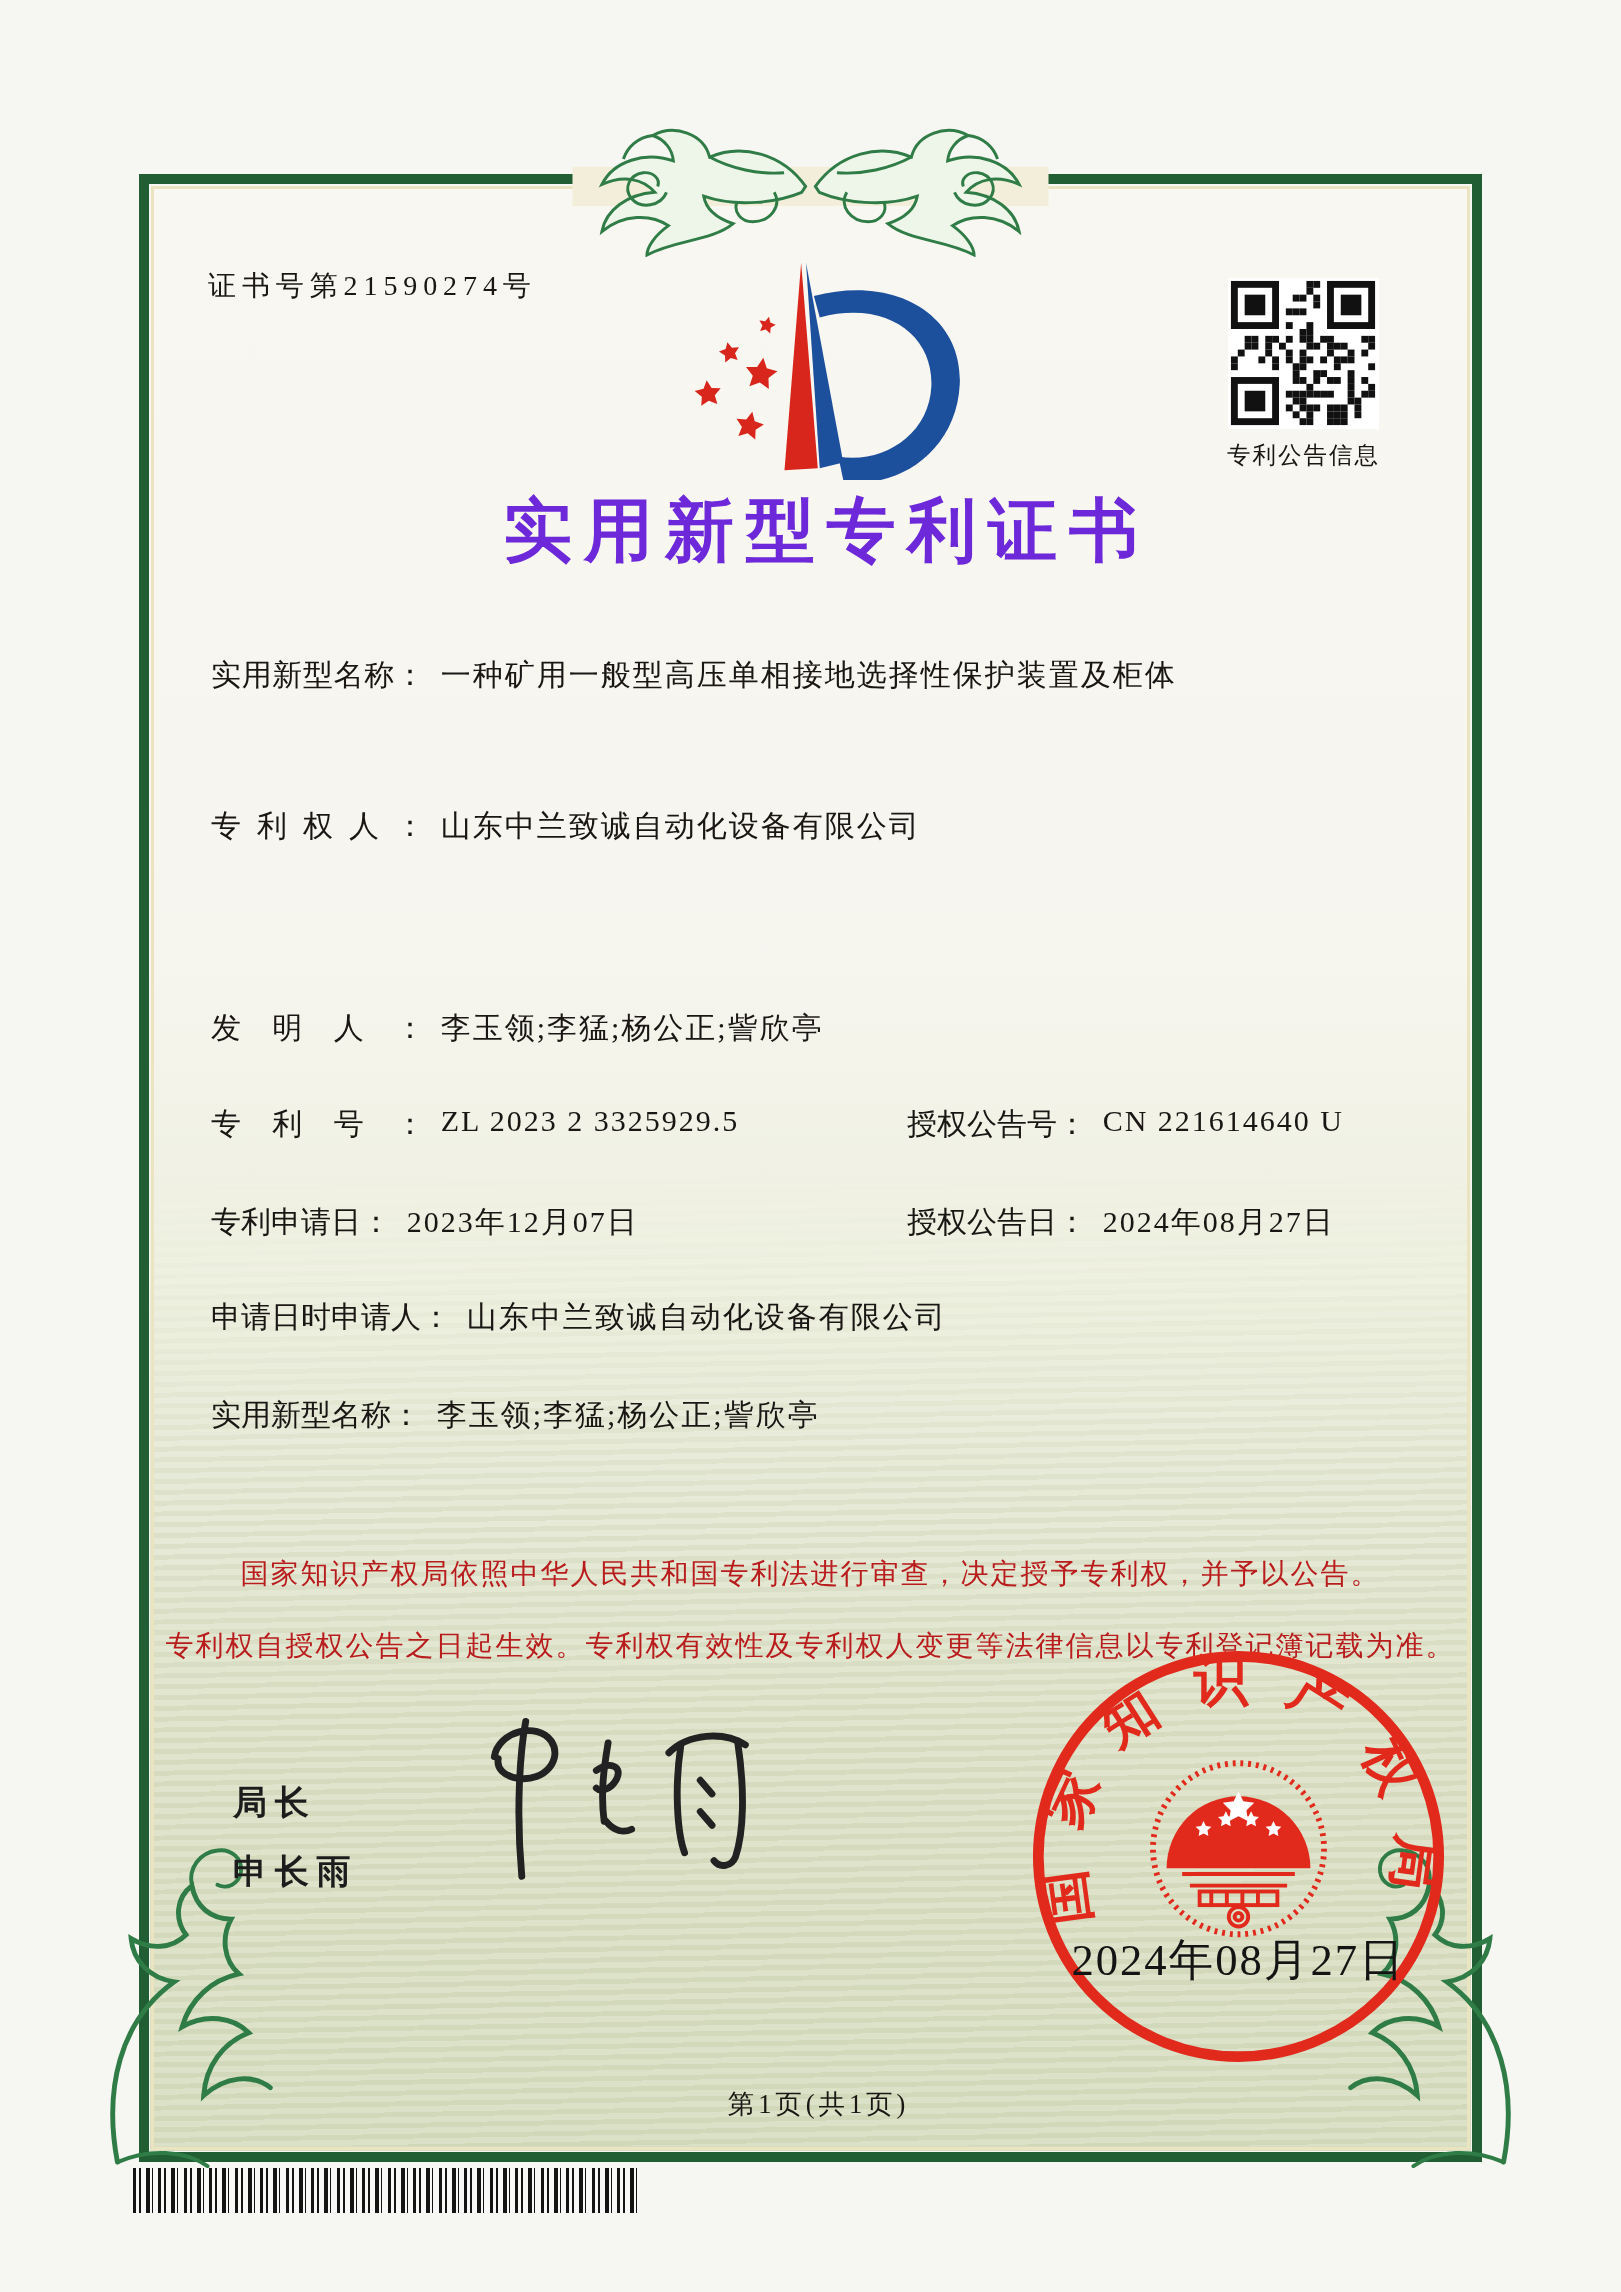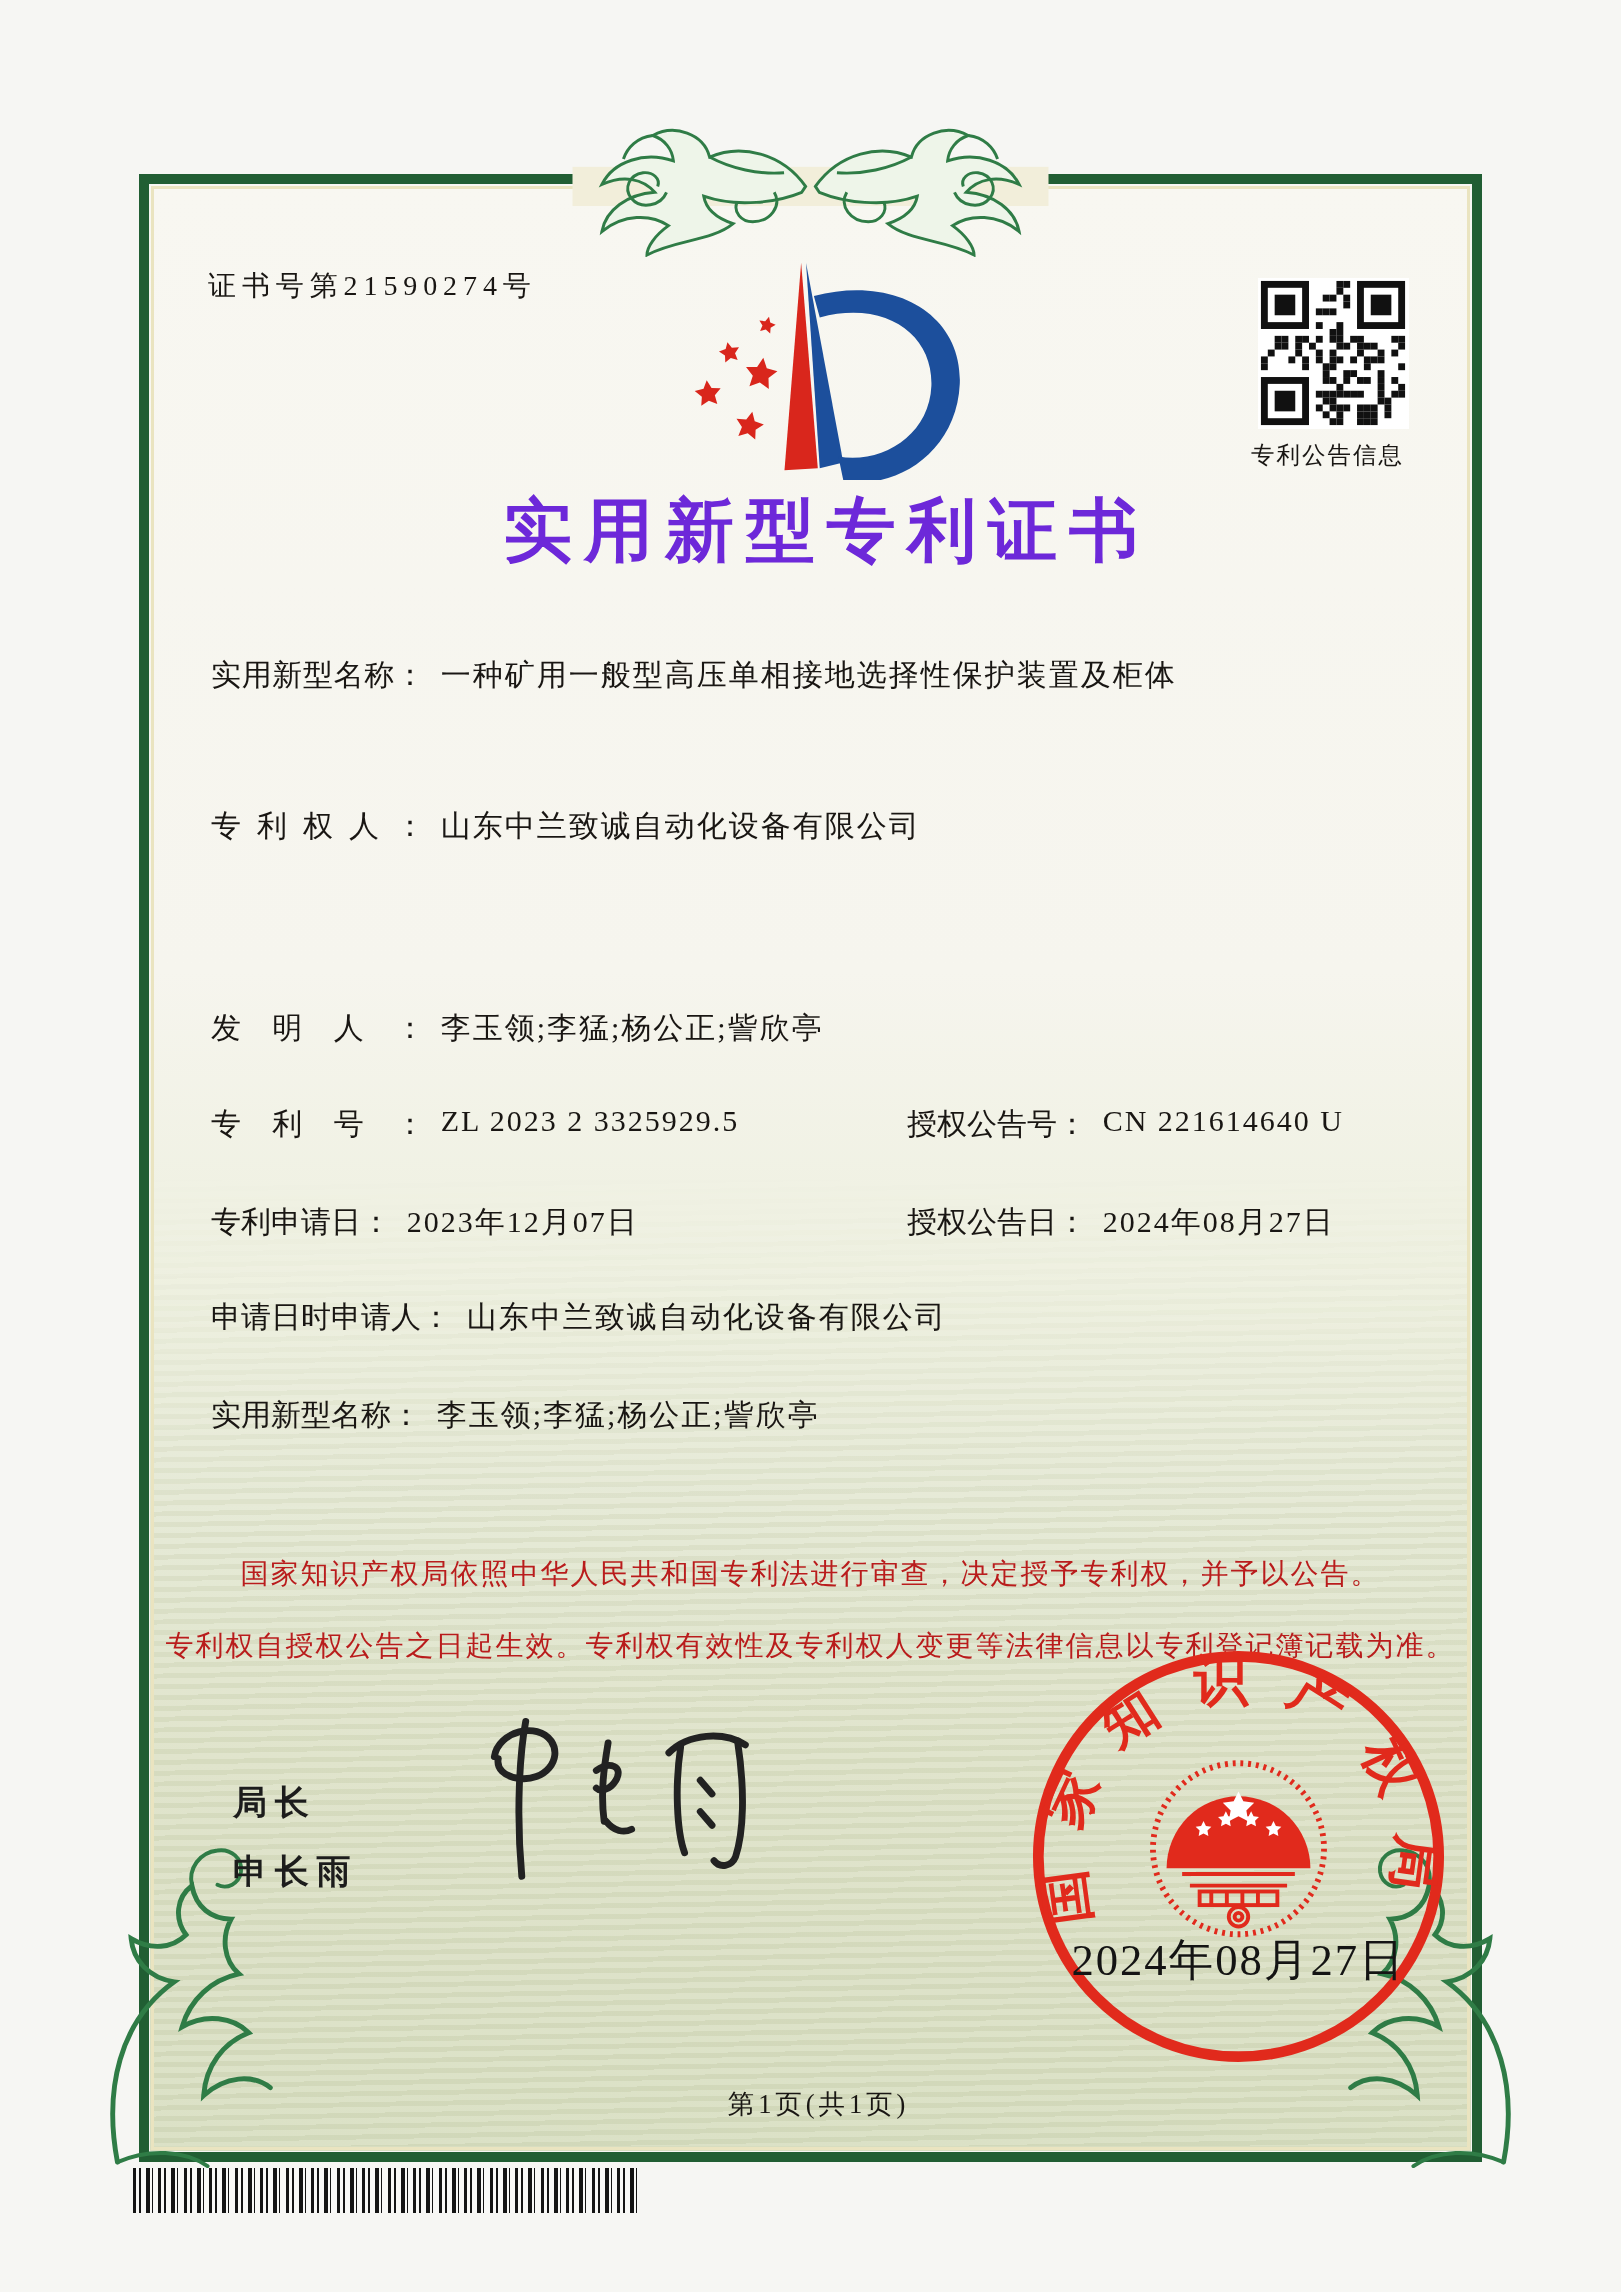--- a/index.html
+++ b/index.html
@@ -24,21 +24,21 @@
   .lb{display:inline-block;vertical-align:top;}
   .just{width:214px;text-align:justify;text-align-last:justify;}
   .val{display:inline-block;vertical-align:top;margin-left:15.7px;letter-spacing:2px;}
   .wrapval{white-space:normal;width:900px;line-height:1.6;}
   .legal-line{position:absolute;left:147px;width:1327px;text-align:center;z-index:3;
               font-size:28px;letter-spacing:2px;margin:0;color:#b91c1c;}
   .director{font-family:"Liberation Sans","DejaVu Sans",sans-serif;font-weight:700;
             font-size:34px;letter-spacing:7.8px;z-index:3;color:#1c1c1c;text-align:right;}
   .footer{left:0;top:2086px;width:1621px;text-align:center;font-size:26.5px;letter-spacing:3.9px;padding-left:8px;}
   
-  .qr-wrap{position:absolute;left:1221px;top:278px;width:165px;z-index:3;margin-left:30px;}
+  .qr-wrap{position:absolute;left:1221px;top:278px;width:165px;z-index:3;text-align:center;}
   .qr-caption{margin-top:9.8px;font-size:23.5px;letter-spacing:2px;font-style:oblique 8deg;}
   
   .barcode{position:absolute;left:133px;top:2168px;width:506px;height:45px;z-index:3;
     background:repeating-linear-gradient(90deg,#141414 0 2.9px,#f8f8f6 2.9px 5.9px,#141414 5.9px 7.8px,
       #f8f8f6 7.8px 12.7px,#141414 12.7px 16.7px,#f8f8f6 16.7px 18.6px,#141414 18.6px 19.6px,#f8f8f6 19.6px 25.5px);}
   svg{display:block;}
   .orn{position:absolute;z-index:2;}
 </style>
 </head>
 <body>

